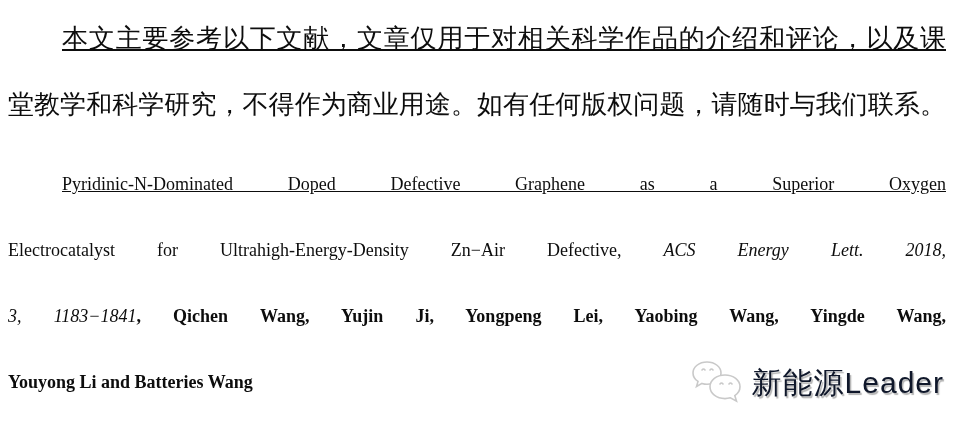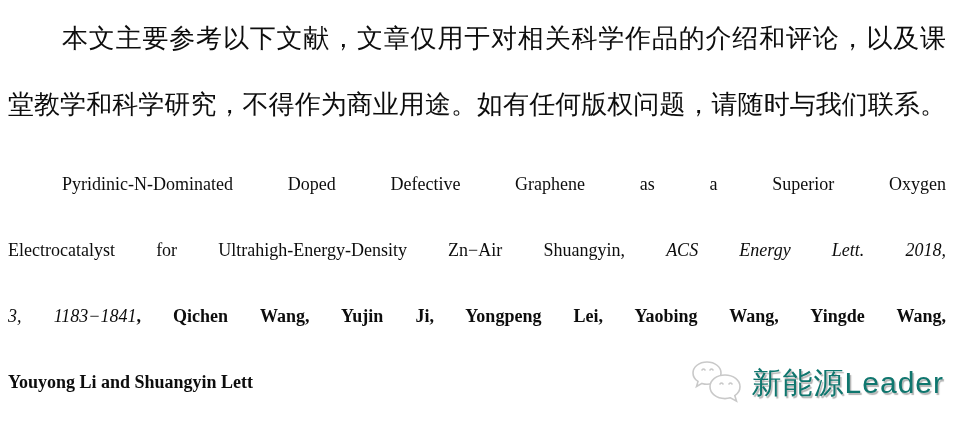--- a/index.html
+++ b/index.html
@@ -16,58 +16,58 @@
   }
   .para { margin: 0; }
   .para.citation { margin-top: 13px; }
   .line {
     height: 66px;
     line-height: 66px;
     white-space: normal;
     overflow: hidden;
   }
   .justify { text-align: justify; text-align-last: justify; }
-  .indent { text-indent: 54px; }
+  .indent { text-indent: 54px; text-decoration: underline; }
   .cjk { font-size: 26px; }
   .eng { font-size: 18px; }
   .italic { font-style: italic; }
   .bold { font-weight: bold; }
   .watermark {
     position: absolute;
     right: 20px;
     bottom: 18px;
     display: flex;
     align-items: center;
     gap: 8px;
   }
   .wm-icon { display: block; }
   .wm-text {
     font-family: "Liberation Sans", "DejaVu Sans", sans-serif;
     font-size: 30px;
     letter-spacing: 1px;
-    color: #0f766e;
+    color: #0f172a;
     text-shadow: 1.5px 1.5px 1px #b3b3b3;
     user-select: none;
   }
 </style>
 </head>
 <body>
 
 <div class="page">
 
   <div class="para">
     <div class="line cjk justify indent"><span>本文主要参考以下文献，文章仅用于对相关科学作品的介绍和评论，以及课</span></div>
     <div class="line cjk justify"><span>堂教学和科学研究，不得作为商业用途。如有任何版权问题，请随时与我们联系。</span></div>
   </div>
 
   <div class="para citation">
     <div class="line eng justify indent"><span>Pyridinic-N-Dominated Doped Defective Graphene as a Superior Oxygen</span></div>
-    <div class="line eng justify"><span>Electrocatalyst for Ultrahigh-Energy-Density Zn−Air Shuangyin, </span><span class="italic">ACS Energy Lett. 2018,</span></div>
+    <div class="line eng justify"><span>Electrocatalyst for Ultrahigh-Energy-Density Zn−Air Defective, </span><span class="italic">ACS Energy Lett. 2018,</span></div>
     <div class="line eng justify"><span class="italic">3, 1183−1841</span><span class="bold">, Qichen Wang, Yujin Ji, Yongpeng Lei, Yaobing Wang, Yingde Wang,</span></div>
-    <div class="line eng"><span class="bold">Youyong Li and Shuangyin Lett</span></div>
+    <div class="line eng"><span class="bold">Youyong Li and Batteries Wang</span></div>
   </div>
 
   <div class="watermark">
     <svg class="wm-icon" width="58" height="48" viewBox="0 0 58 48">
       <g fill="#ffffff" stroke="#c9c9c9" stroke-width="1.6">
         <path d="M21 3 C13 3 7 8 7 14 C7 17.5 9 20.5 12 22.4 L10.5 27.5 L16 24.4 C17.6 24.9 19.2 25.2 21 25.2 C29 25.2 35 20.2 35 14 C35 8 29 3 21 3 Z"></path>
         <path d="M39 16 C30.5 16 24 21.2 24 27.8 C24 34.4 30.5 39.6 39 39.6 C40.9 39.6 42.7 39.3 44.4 38.8 L50.5 42.2 L48.8 36.6 C52 34.5 54 31.3 54 27.8 C54 21.2 47.5 16 39 16 Z"></path>
       </g>
       <g fill="none" stroke="#c9c9c9" stroke-width="1.6" stroke-linecap="round">
         <path d="M16 11 q1.5 -2 3 0"></path>

